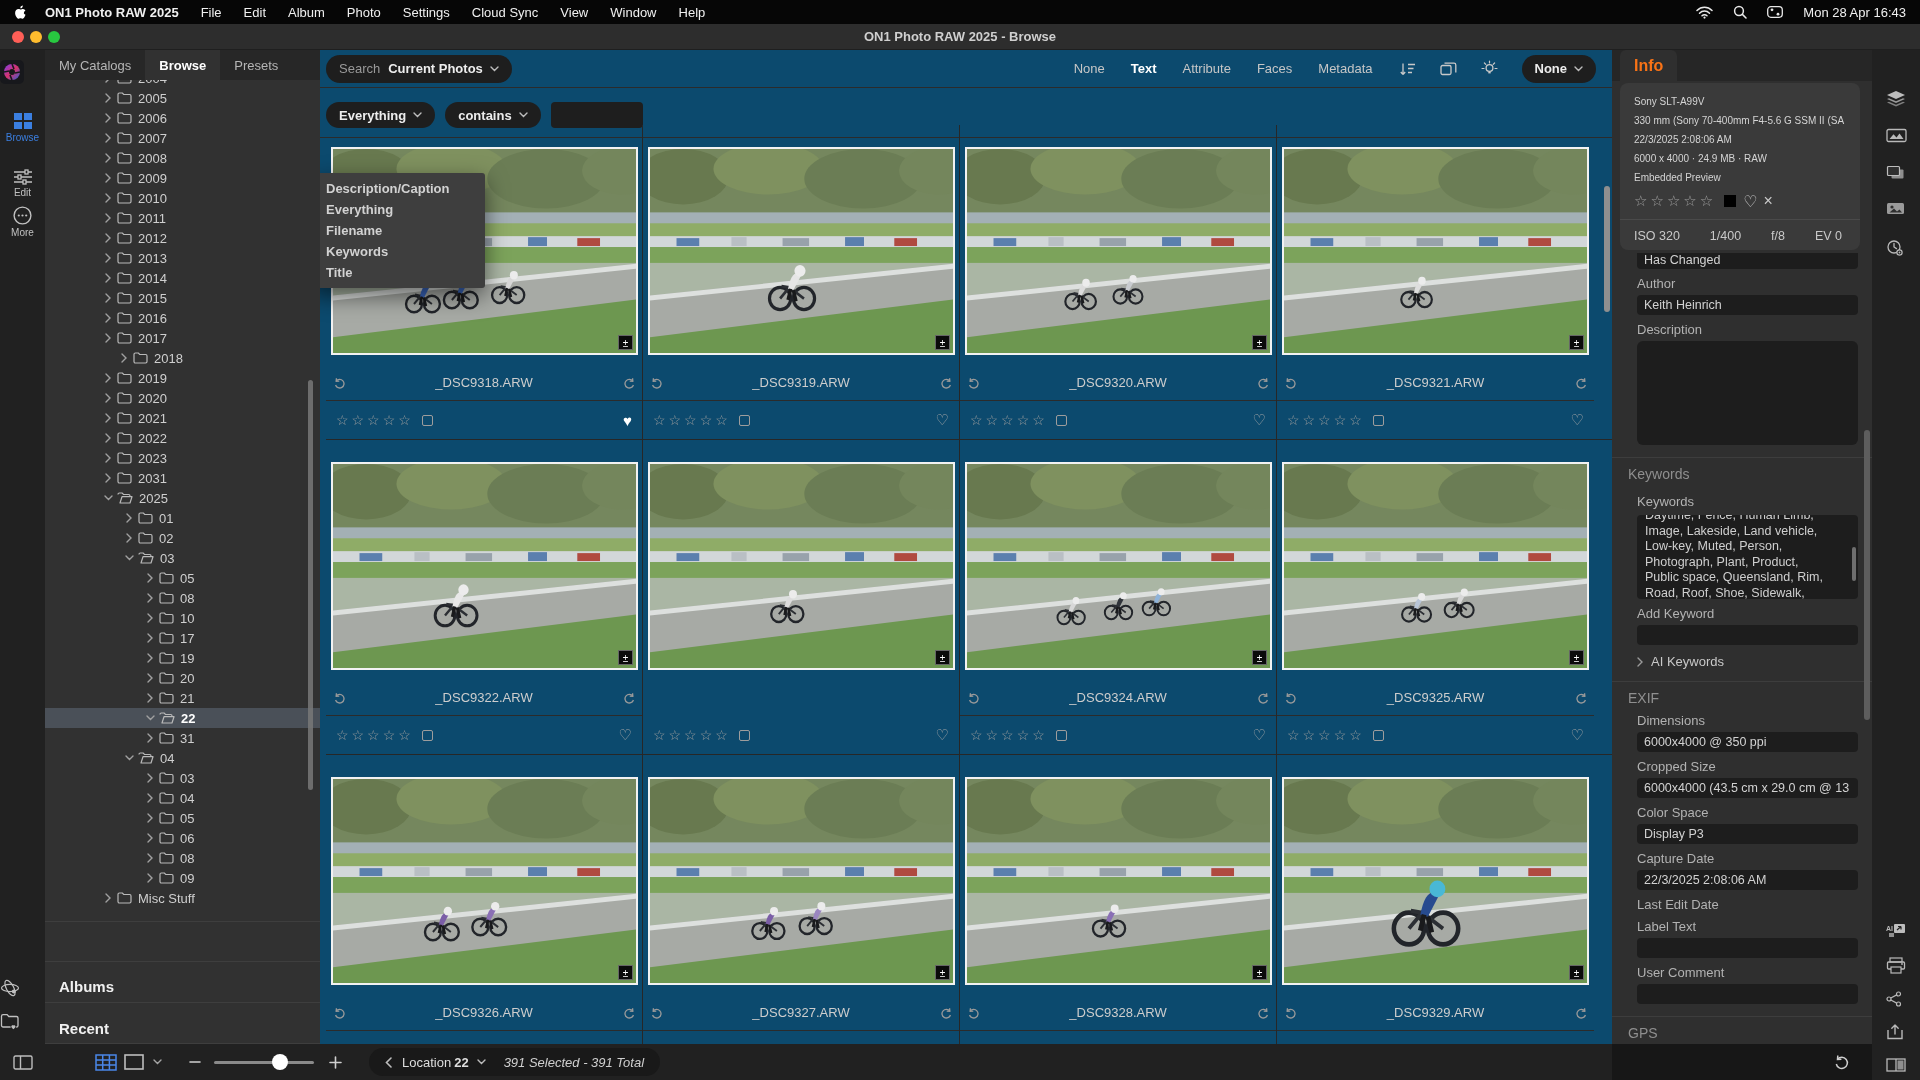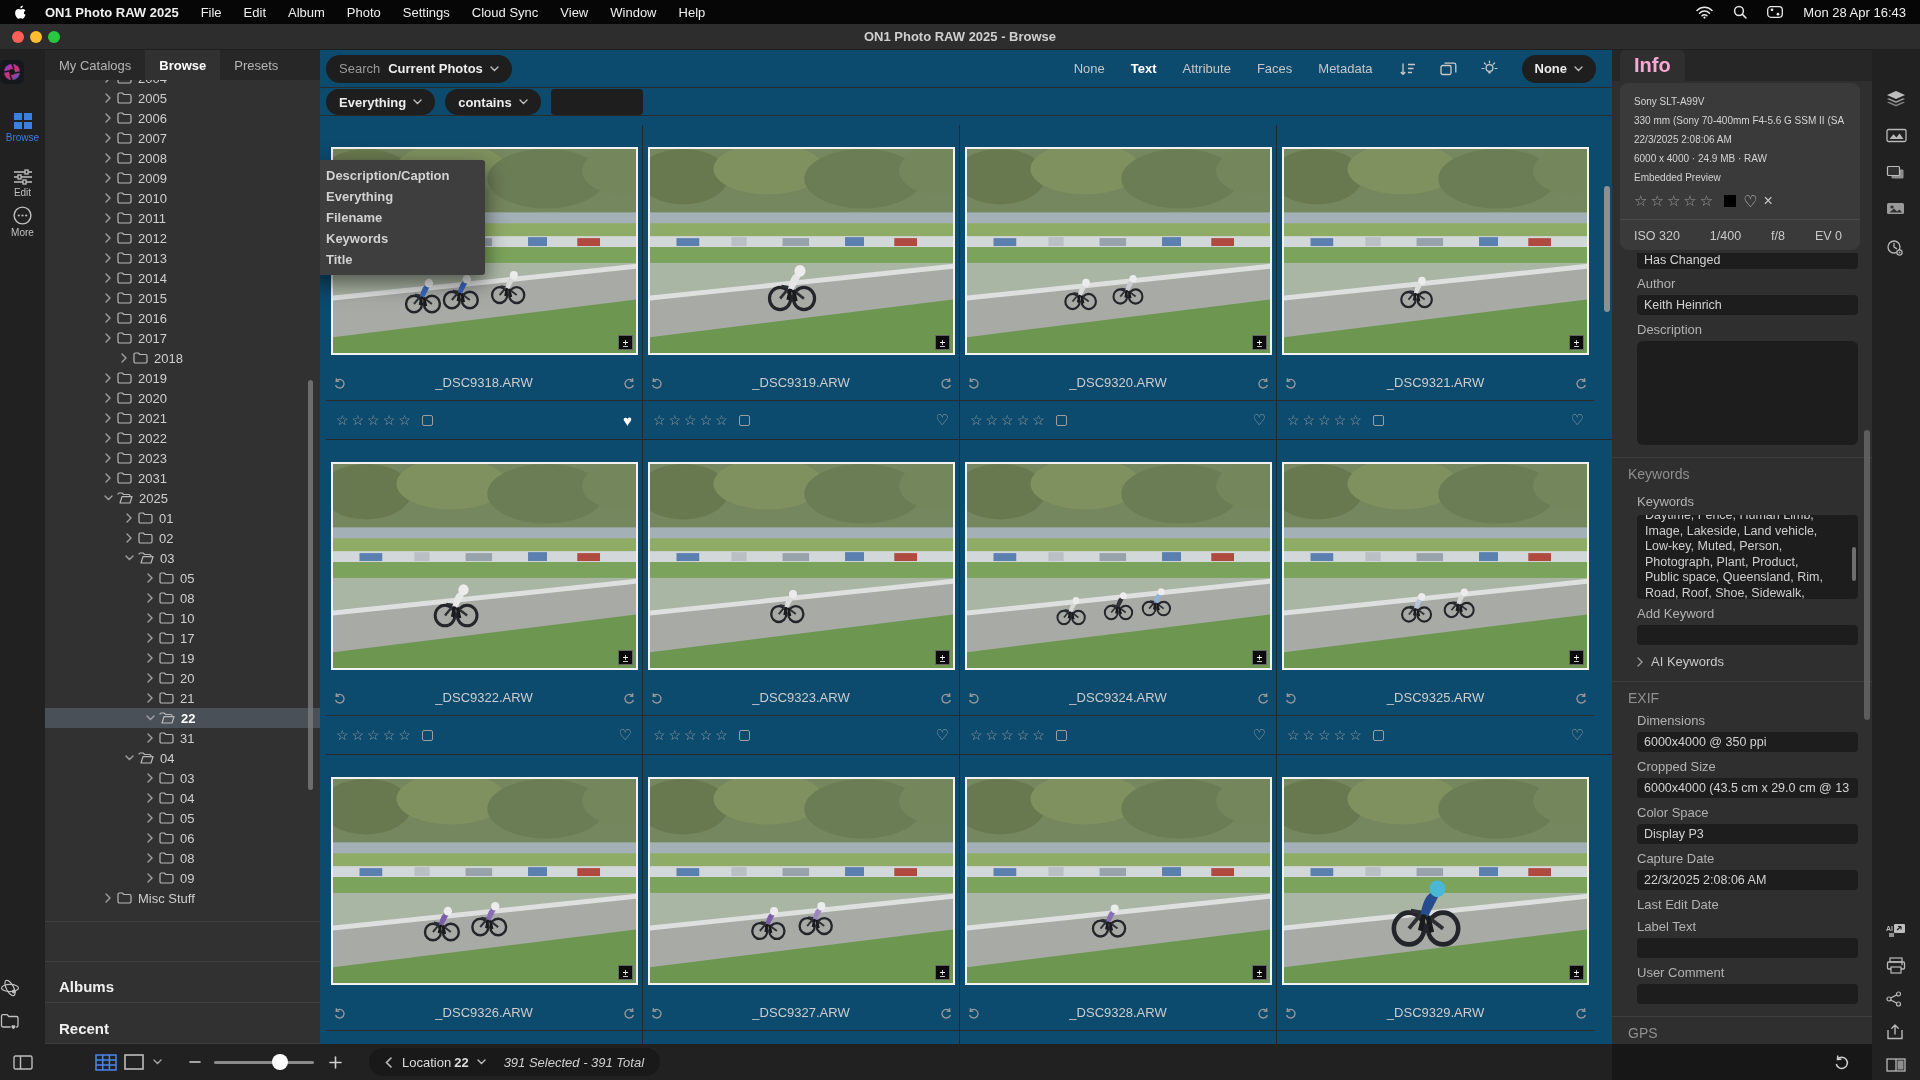--- a/index.html
+++ b/index.html
@@ -54,22 +54,22 @@
      display:flex; align-items:center; }
   .pill { background:#1e1e1e; border-radius:15px; height:28px; display:inline-flex; align-items:center;
      padding:0 13px; color:#ededed; font-size:13px; }
   .pill .dim { color:#9a9a9a; margin-right:8px; }
   .pill b { font-weight:bold; }
   .pill .chevron { margin-left:7px; color:#bdbdbd; }
   #filter-tabs { display:flex; align-items:center; font-size:13px; color:#c6c6c6; margin-left:auto; }
   #filter-tabs .ftab { margin-right:26px; }
   #filter-tabs .ftab.active { color:#fff; font-weight:bold; }
   .t1icon { color:#c9c9c9; margin-right:24px; }
-  #toolbar2 { position:absolute; left:0; top:30px; width:1292px; height:36px; border-bottom:1px solid #2b2b2b;
-     display:flex; align-items:flex-end; }
+  #toolbar2 { position:absolute; left:0; top:52px; width:1292px; height:36px; border-bottom:1px solid #2b2b2b;
+     display:flex; align-items:flex-start; }
   .pill.small { height:26px; border-radius:13px; font-weight:bold; }
   #search-text-input { width:92px; height:26px; background:#1e1e1e; border:none; border-radius:4px;
      margin-left:10px; color:#e6e6e6; font-size:13px; padding:0 8px; outline:none; }
 
   
   #field-menu { position:absolute; left:-15px; top:71px; width:174px; background:#3e3e3e; border-radius:3px;
      box-shadow:0 8px 22px rgba(0,0,0,.55); padding:5px 0; z-index:50; }
   #field-menu .mi { height:21px; line-height:21px; padding-left:15px; font-size:13px; color:#d2d2d2; }
 
   
@@ -91,21 +91,21 @@
   .stars { color:#9d9d9d; font-size:14px; letter-spacing:3px; }
   .cbox { width:11px; height:11px; border:1.5px solid #9d9d9d; border-radius:2px; margin-left:8px; }
   .heart { margin-left:auto; font-size:15px; color:#a9a9a9; }
   .heart.fav { color:#fff; }
   #grid-scrollthumb { position:absolute; left:1284px; top:136px; width:6px; height:126px; background:#8f8f8f; border-radius:3px; }
 
   
   #infopanel { position:absolute; left:1612px; top:50px; width:260px; height:994px; background:#2f2f2f; overflow:hidden; }
   #info-tabstrip { position:absolute; left:0; top:0; width:260px; height:31px; background:#262626; }
   #info-tab { position:absolute; left:8px; top:0; height:31px; padding:0 14px; background:#2f2f2f;
-     border-radius:6px 6px 0 0; color:#f9a8d4; font-weight:bold; font-size:20px; display:flex; align-items:center; }
+     border-radius:6px 6px 0 0; color:#f97316; font-weight:bold; font-size:16px; display:flex; align-items:center; }
   #info-scroll { position:absolute; left:0; top:31px; width:260px; height:963px; }
   #camera-box { margin:2px 12px 0 8px; background:#3a3a3a; border-radius:8px; padding:9px 12px 0 14px; height:167px; }
   #camera-box .cline { color:#d4d4d4; font-size:10px; line-height:19px; white-space:nowrap; overflow:hidden; }
   #ratingline { display:flex; align-items:center; height:24px; margin-top:2px; }
   #ratingline .stars { font-size:15px; }
   #label-swatch { width:12px; height:12px; background:#000; display:inline-block; margin:0 7px 0 8px; }
   #ratingline .hglyph { color:#c9c9c9; font-size:16px; margin-right:6px; }
   #camera-divider { height:1px; background:#4a4a4a; margin:6px -12px 0 -14px; }
   #expo-row { display:flex; justify-content:space-between; color:#c9c9c9; font-size:12.5px; padding:9px 6px 0 0; }
   .ifield-label { color:#b2b2b2; font-size:13px; margin:7px 0 4px 25px; }
@@ -1222,35 +1222,20 @@
               <g transform="translate(145,151.5) scale(1)">
                 <circle cx="-9" cy="0" r="8" fill="none" stroke="#22252a" stroke-width="2.4"></circle>
                 <circle cx="9" cy="0" r="8" fill="none" stroke="#22252a" stroke-width="2.4"></circle>
                 <path d="M-9 0 L-2 -8 L9 0 M-8 -9 L-2 -8" stroke="#2c2f34" stroke-width="2" fill="none"></path>
                 <path d="M-3 -7 Q0 -22 7 -17 L1 -6 Z" fill="#dcdcdc"></path>
                 <path d="M-1 -7 L-3 1 M1 -6 L3 2" stroke="#191a1c" stroke-width="2.6"></path>
                 <circle cx="6" cy="-20" r="4.2" fill="#ececec"></circle>
               </g>
             </svg>
             <div class="badge">±</div>
-          </div>
-          <div class="name-row">
-            <span class="rot">
-              <svg width="13" height="12" viewBox="0 0 13 12">
-                <path d="M3.2 4.2A4.3 4.3 0 1 1 2.6 8" fill="none" stroke="currentColor" stroke-width="1.3"></path>
-                <path d="M3.4 1.2 3.2 4.4 6.3 4.2" fill="none" stroke="currentColor" stroke-width="1.3"></path>
-              </svg>
-            </span>
-            <span class="fname">_DSC9323.ARW</span>
-            <span class="rot">
-              <svg width="13" height="12" viewBox="0 0 13 12">
-                <path d="M9.8 4.2A4.3 4.3 0 1 0 10.4 8" fill="none" stroke="currentColor" stroke-width="1.3"></path>
-                <path d="M9.6 1.2 9.8 4.4 6.7 4.2" fill="none" stroke="currentColor" stroke-width="1.3"></path>
-              </svg>
-            </span>
           </div>
           <div class="meta-row">
             <span class="stars">☆☆☆☆☆</span>
             <span class="cbox"></span>
             <span class="heart">♡</span>
           </div>
         </div>
         <div class="cell">
           <div class="photo-wrap">
             <svg class="photo-svg" viewBox="0 0 320 206" preserveAspectRatio="none">

